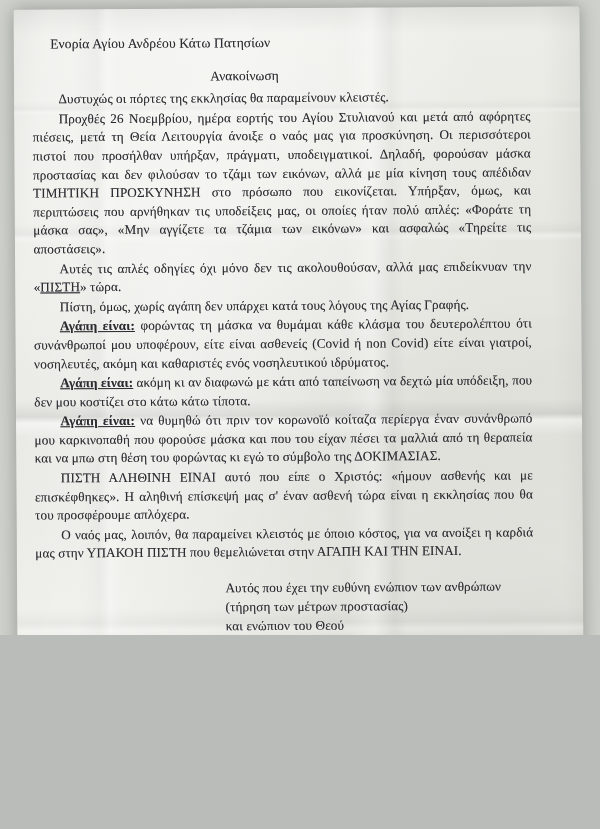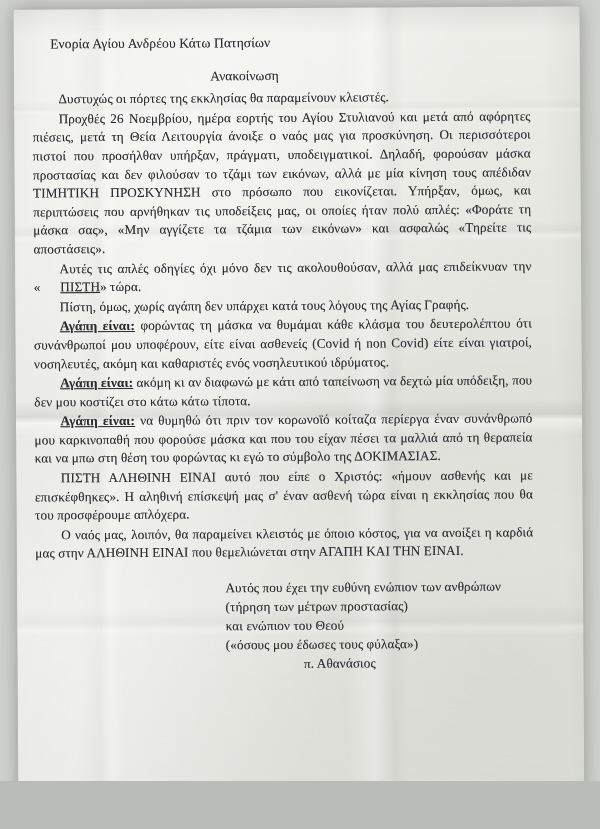--- a/index.html
+++ b/index.html
@@ -9,21 +9,21 @@
   body {
     width: 600px;
     height: 829px;
     background: #b9bcb8;
     font-family: "Liberation Serif", serif;
     overflow: hidden;
   }
   #page {
     position: relative;
     width: 600px;
-    height: 781px;
+    height: 635px;
     background: #cfd1cc;
     overflow: hidden;
   }
   
   #sheet {
     position: absolute;
     left: 16px;
     top: 8px;
     width: 566px;
     height: 812px;
@@ -80,21 +80,21 @@
   }
   .subject {
     margin: 0 0 4px 178px;
     font-size: 13.4px;
   }
   p {
     margin: 0 0 1px 0;
     text-align: justify;
     text-indent: 26px;
   }
-  .u { text-decoration: underline; margin-left: 20px; }
+  .u { text-decoration: underline; }
   .bu { font-weight: bold; text-decoration: underline; }
   .sign {
     margin-top: 16px;
     margin-left: 190px;
     text-indent: 0;
     text-align: left;
     line-height: 19px;
   }
   .sign div { white-space: nowrap; }
   .sign .last { margin-left: 78px; }
@@ -148,21 +148,21 @@
 
     <p>
       <span class="bu">Αγάπη είναι:</span><span> να θυμηθώ ότι πριν τον κορωνοϊό κοίταζα περίεργα έναν συνάνθρωπό μου καρκινοπαθή που φορούσε μάσκα και που του είχαν πέσει τα μαλλιά από τη θεραπεία και να μπω στη θέση του φορώντας κι εγώ το σύμβολο της </span><span>ΔΟΚΙΜΑΣΙΑΣ</span><span>.</span>
     </p>
 
     <p>
       <span>ΠΙΣΤΗ ΑΛΗΘΙΝΗ ΕΙΝΑΙ</span><span> αυτό που είπε ο Χριστός: «ήμουν ασθενής και με επισκέφθηκες». Η αληθινή επίσκεψή μας σ' έναν ασθενή τώρα είναι </span><span>η εκκλησίας</span><span> που θα του προσφέρουμε απλόχερα.</span>
     </p>
 
     <p>
-      <span>Ο ναός μας, λοιπόν, θα παραμείνει κλειστός με όποιο κόστος, για να ανοίξει η καρδιά μας στην </span><span>ΑΛΗΘΙΝΗ ΕΙΝΑΙ</span><span> που θεμελιώνεται στην </span><span>ΑΓΑΠΗ ΚΑΙ ΤΗΝ ΕΙΝΑΙ</span><span>.</span>
+      <span>Ο ναός μας, λοιπόν, θα παραμείνει κλειστός με όποιο κόστος, για να ανοίξει η καρδιά μας στην </span><span>ΥΠΑΚΟΗ ΠΙΣΤΗ</span><span> που θεμελιώνεται στην </span><span>ΑΓΑΠΗ ΚΑΙ ΤΗΝ ΕΙΝΑΙ</span><span>.</span>
     </p>
 
     <div class="sign">
       <div>Αυτός που έχει την ευθύνη ενώπιον των ανθρώπων</div>
       <div>(τήρηση των μέτρων προστασίας)</div>
       <div>και ενώπιον του Θεού</div>
       <div>(«όσους μου έδωσες τους φύλαξα»)</div>
       <div class="last">π. Αθανάσιος</div>
     </div>
 

